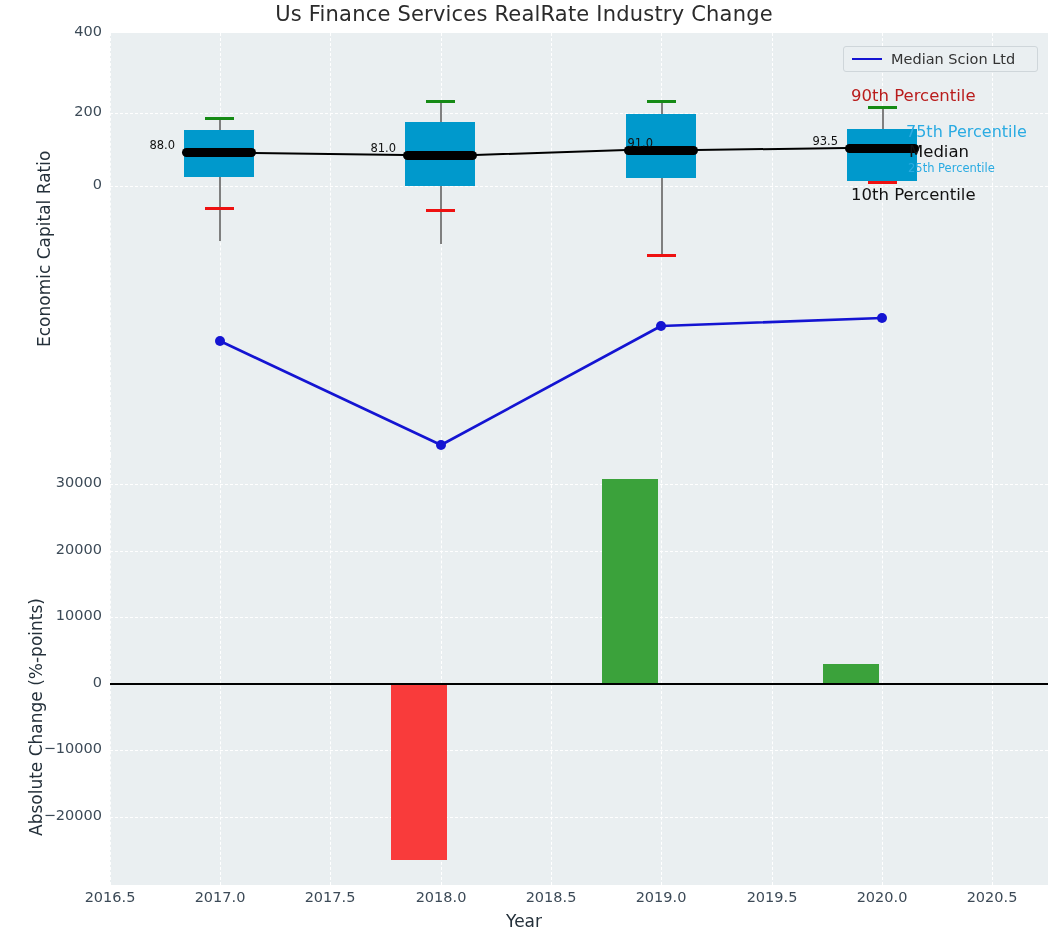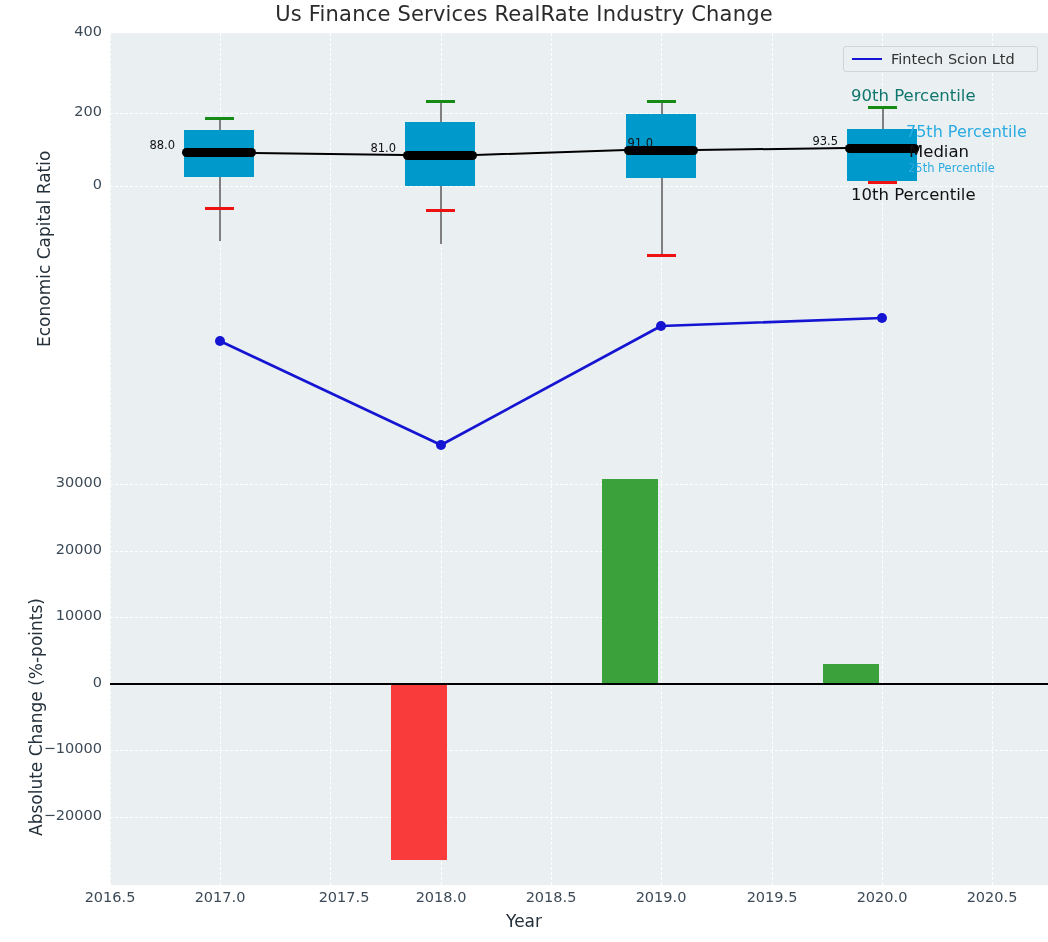--- a/index.html
+++ b/index.html
@@ -53,21 +53,21 @@
   #legend{
     position:absolute;left:843px;top:46px;width:195px;height:26px;
     background:#eaeff1;border:1px solid #cfd6da;border-radius:3px;
     display:flex;align-items:center;padding:0 8px;box-sizing:border-box;
   }
   #legend .swatch{width:30px;height:0;border-top:2.2px solid #1414d2;margin-right:9px;flex:0 0 auto;}
   #legend .ltext{font-size:14.5px;color:#333333;white-space:nowrap;}
 
   
   .annot{position:absolute;white-space:nowrap;}
-  #annot-p90{left:851px;top:86px;font-size:16.5px;color:#0f766e;}
+  #annot-p90{left:851px;top:86px;font-size:16.5px;color:#b91c1c;}
   #annot-p75{left:906px;top:122px;font-size:16px;color:#2aabe2;}
   #annot-median{left:909px;top:142px;font-size:16.5px;color:#111111;}
   #annot-p25{left:908px;top:161px;font-size:11.5px;color:#2aabe2;}
   #annot-p10{left:851px;top:185px;font-size:16.5px;color:#111111;}
 
   
   .bar{position:absolute;}
   .zeroline{position:absolute;left:0;width:100%;height:1.8px;background:#000000;}
 </style>
 </head>
@@ -129,21 +129,21 @@
     <svg id="series-line" style="position:absolute;left:0;top:0;width:938px;height:422px;" viewBox="0 0 938 422" preserveAspectRatio="none">
       <polyline points="110,308 331,412 551,293 772,285" fill="none" stroke="#1414d2" stroke-width="2.6" stroke-linejoin="round" stroke-linecap="round"></polyline>
       <circle cx="110" cy="308" r="5" fill="#1414d2"></circle>
       <circle cx="331" cy="412" r="5" fill="#1414d2"></circle>
       <circle cx="551" cy="293" r="5" fill="#1414d2"></circle>
       <circle cx="772" cy="285" r="5" fill="#1414d2"></circle>
     </svg>
 
     <div id="legend" style="left:733px;top:13px;">
       <span class="swatch"></span>
-      <span class="ltext">Fintech Scion Ltd</span>
+      <span class="ltext">Median Scion Ltd</span>
     </div>
 
   </div>
 
   <div class="annot" id="annot-p90">90th Percentile</div>
   <div class="annot" id="annot-p75">75th Percentile</div>
   <div class="annot" id="annot-median">Median</div>
   <div class="annot" id="annot-p25">25th Percentile</div>
   <div class="annot" id="annot-p10">10th Percentile</div>
 
@@ -196,21 +196,21 @@
     </div>
   <div class="ytick" style="left:110px;top:750px;">
       <span>−10000</span>
     </div>
   <div class="ytick" style="left:110px;top:817px;">
       <span>−20000</span>
     </div>
 
   <div class="xtick" style="left:110px;">2016.5</div>
   <div class="xtick" style="left:220px;">2017.0</div>
-  <div class="xtick" style="left:330px;margin-left:14px;">2017.5</div>
+  <div class="xtick" style="left:330px;">2017.5</div>
   <div class="xtick" style="left:441px;">2018.0</div>
   <div class="xtick" style="left:551px;">2018.5</div>
   <div class="xtick" style="left:661px;">2019.0</div>
   <div class="xtick" style="left:772px;">2019.5</div>
   <div class="xtick" style="left:882px;">2020.0</div>
   <div class="xtick" style="left:992px;">2020.5</div>
 
   <div class="ylabel" id="ylabel-top">Economic Capital Ratio</div>
   <div class="ylabel" id="ylabel-bottom">Absolute Change (%-points)</div>
   <div id="xlabel">Year</div>

